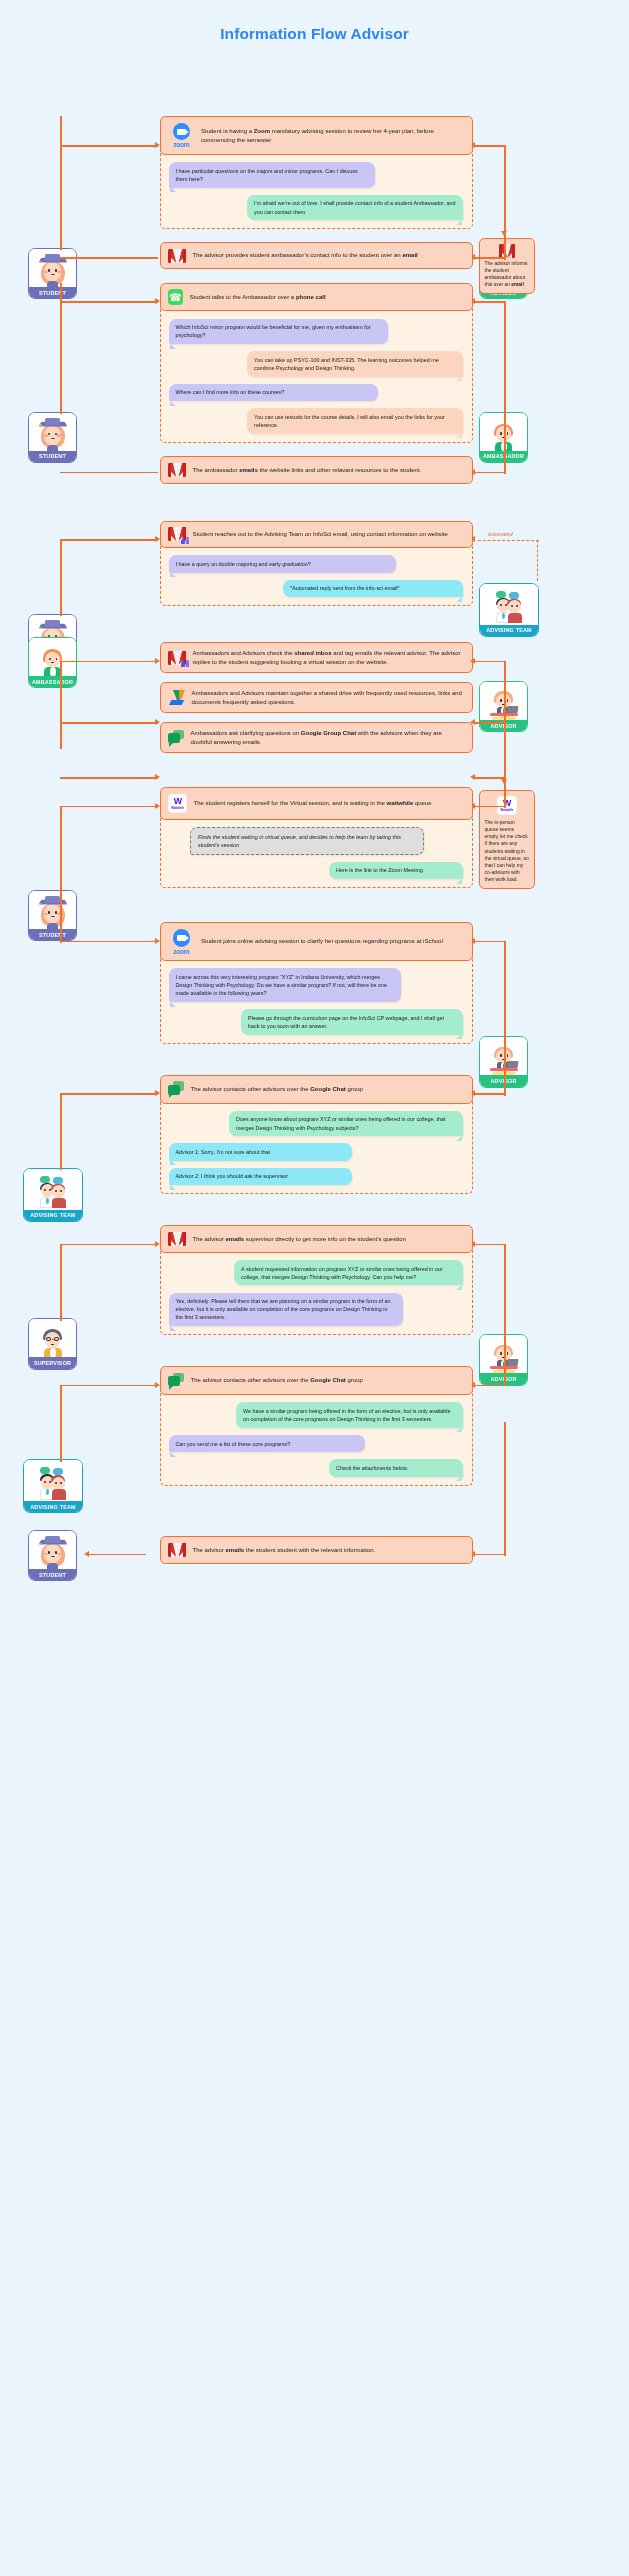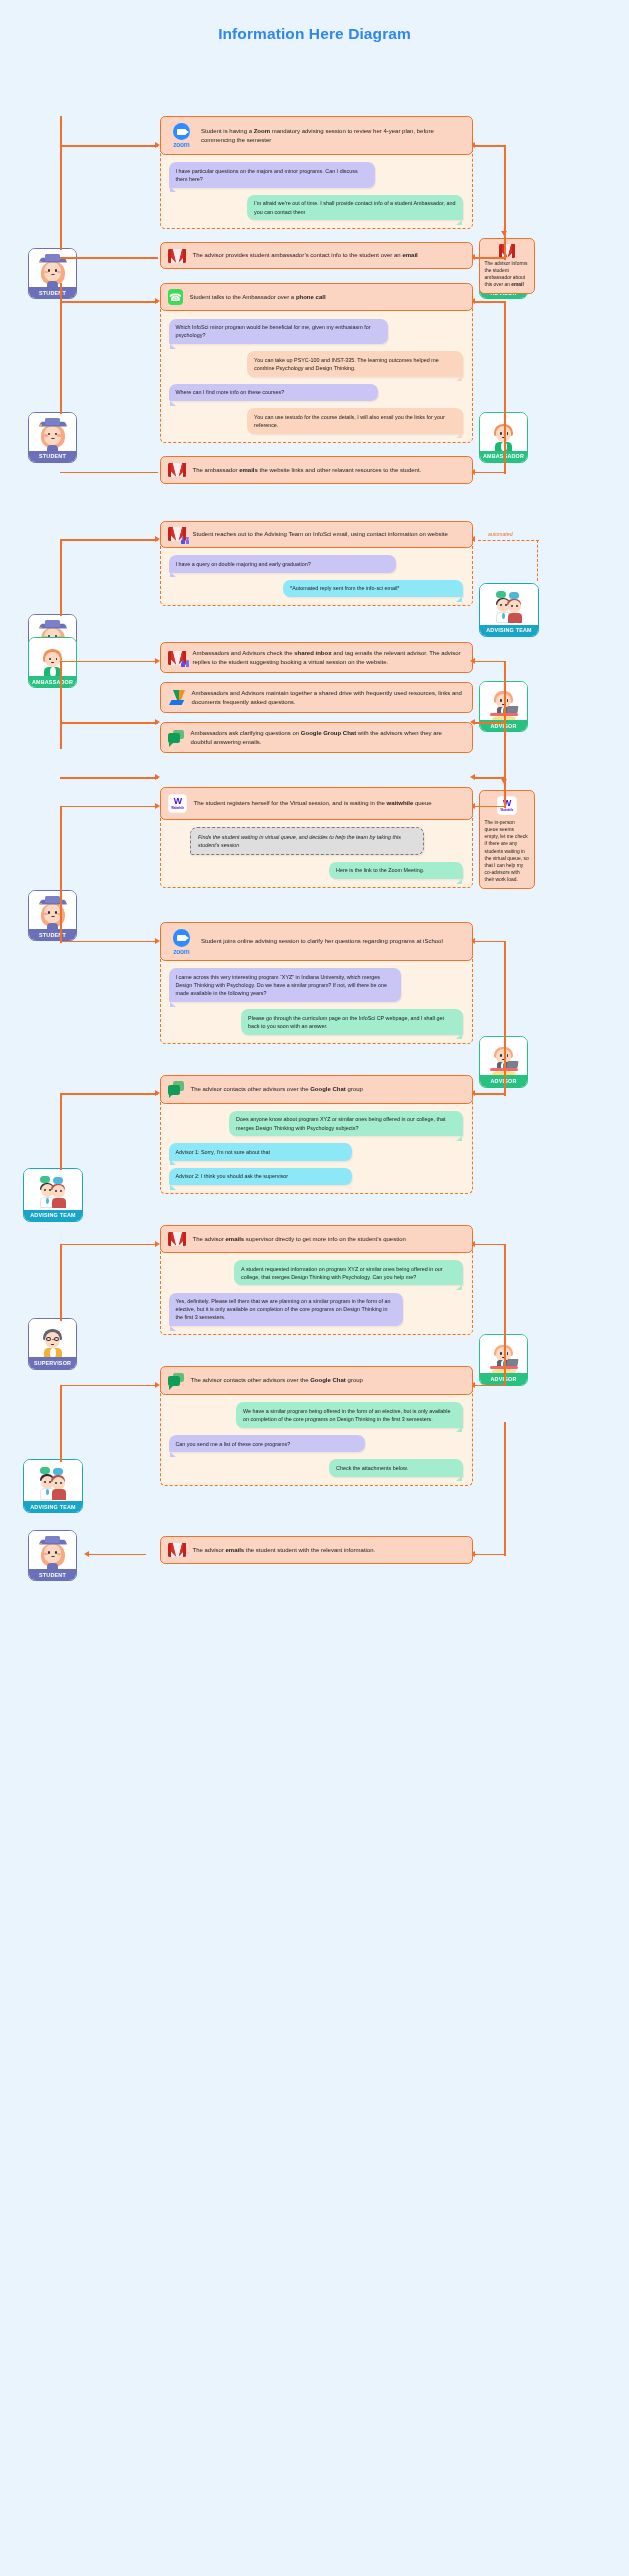--- a/index.html
+++ b/index.html
@@ -261,21 +261,21 @@
             border-top:5.2px solid #f2702a; }
   .dashv { position:absolute; width:0; border-left:1.5px dashed #f2702a; z-index:1; }
   .dashh { position:absolute; height:0; border-top:1.5px dashed #f2702a; z-index:1; }
   .autolbl { position:absolute; color:#f2702a; font-size:5.2px; font-style:italic; z-index:4; }
 </style>
 </head>
 <body>
 
 <div class="page">
 
-  <div class="title">Information Here Diagram</div>
+  <div class="title">Information Flow Advisor</div>
 
   <div class="row" style="padding-left:19.6px;">
 
     <div class="conn v" style="left:60px; top:67px; height:134px;"></div>
     <div class="conn h" style="left:60px; top:96px; width:98px;"></div>
     <div class="arrowR" style="left:155px; top:93px;"></div>
     <div class="conn h" style="left:474px; top:96px; width:31px;"></div>
     <div class="arrowL" style="left:470px; top:93px;"></div>
     <div class="conn v" style="left:504px; top:96px; height:103px;"></div>
 

